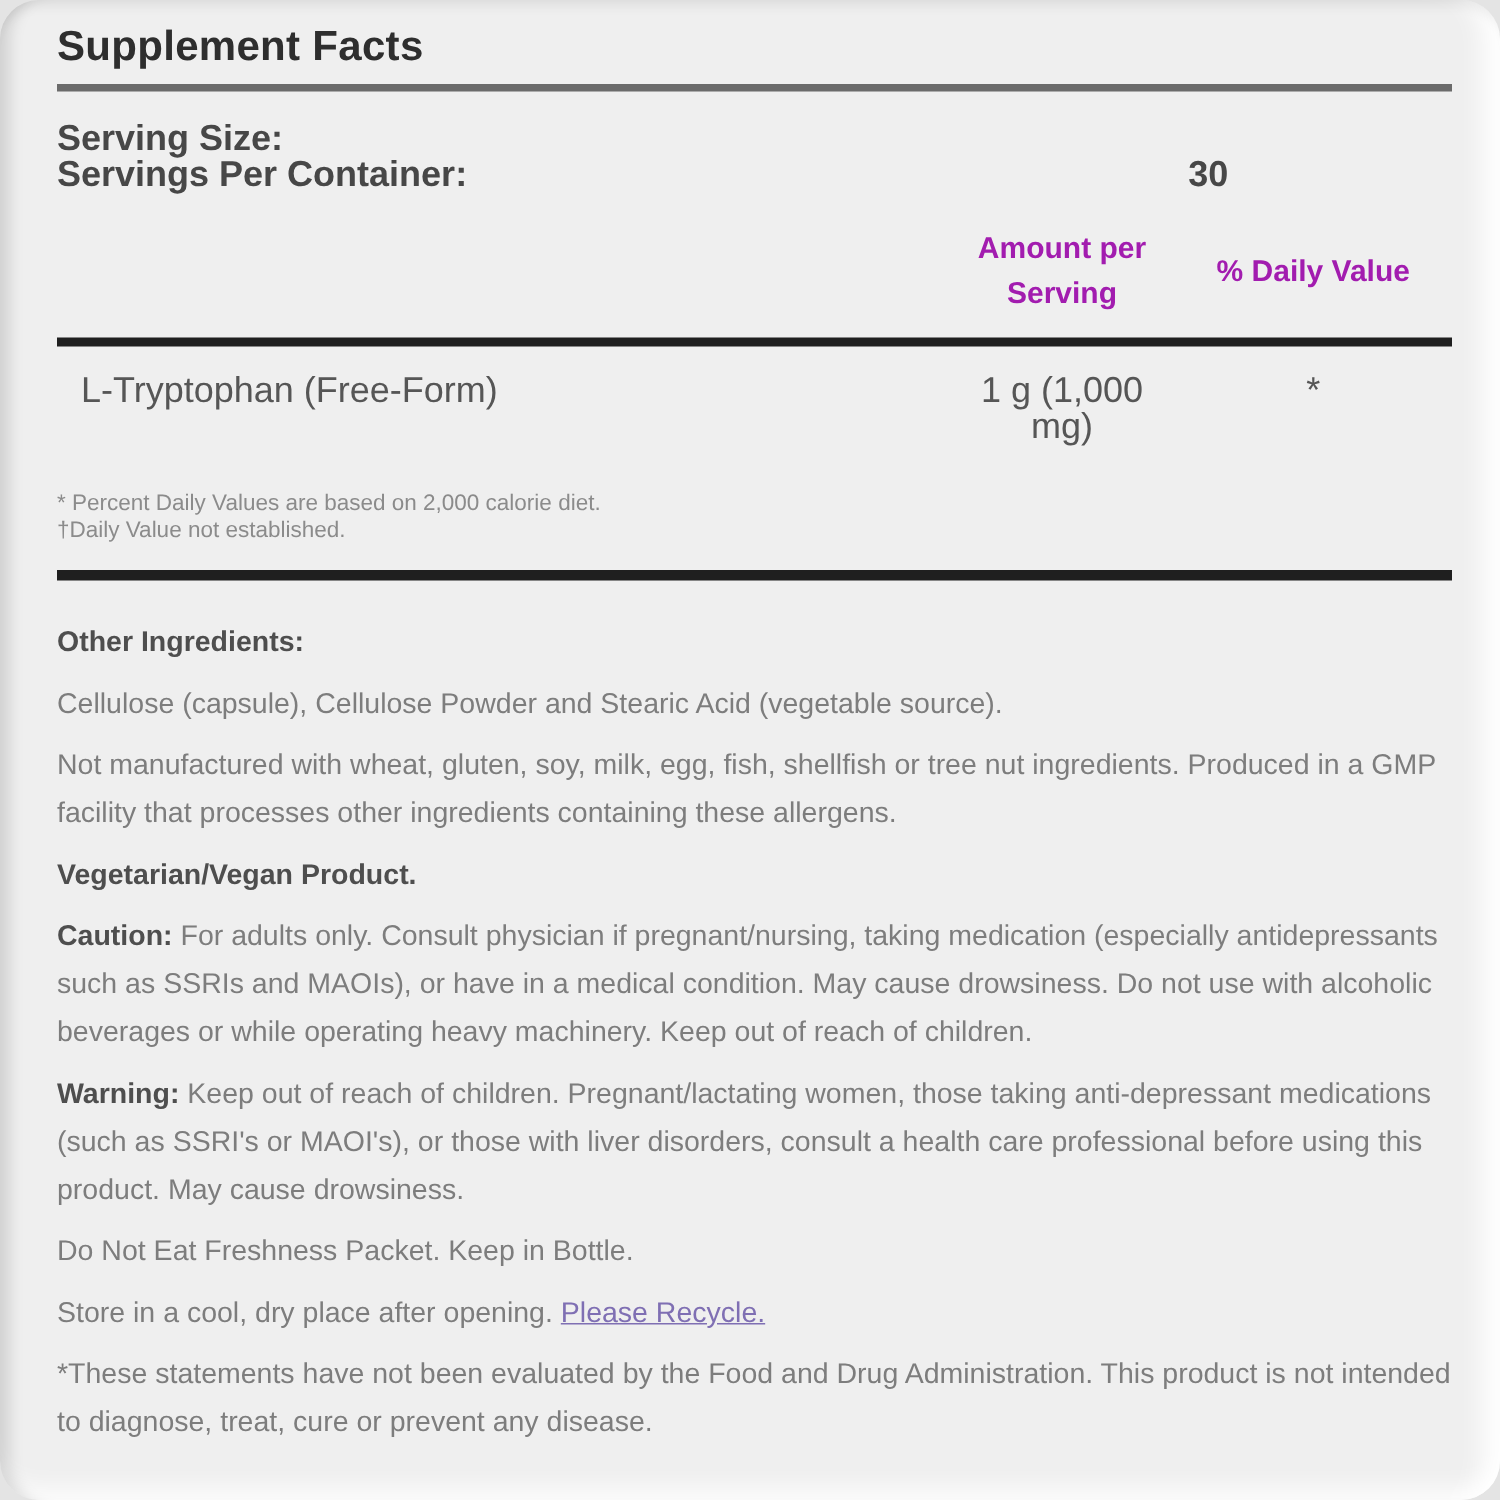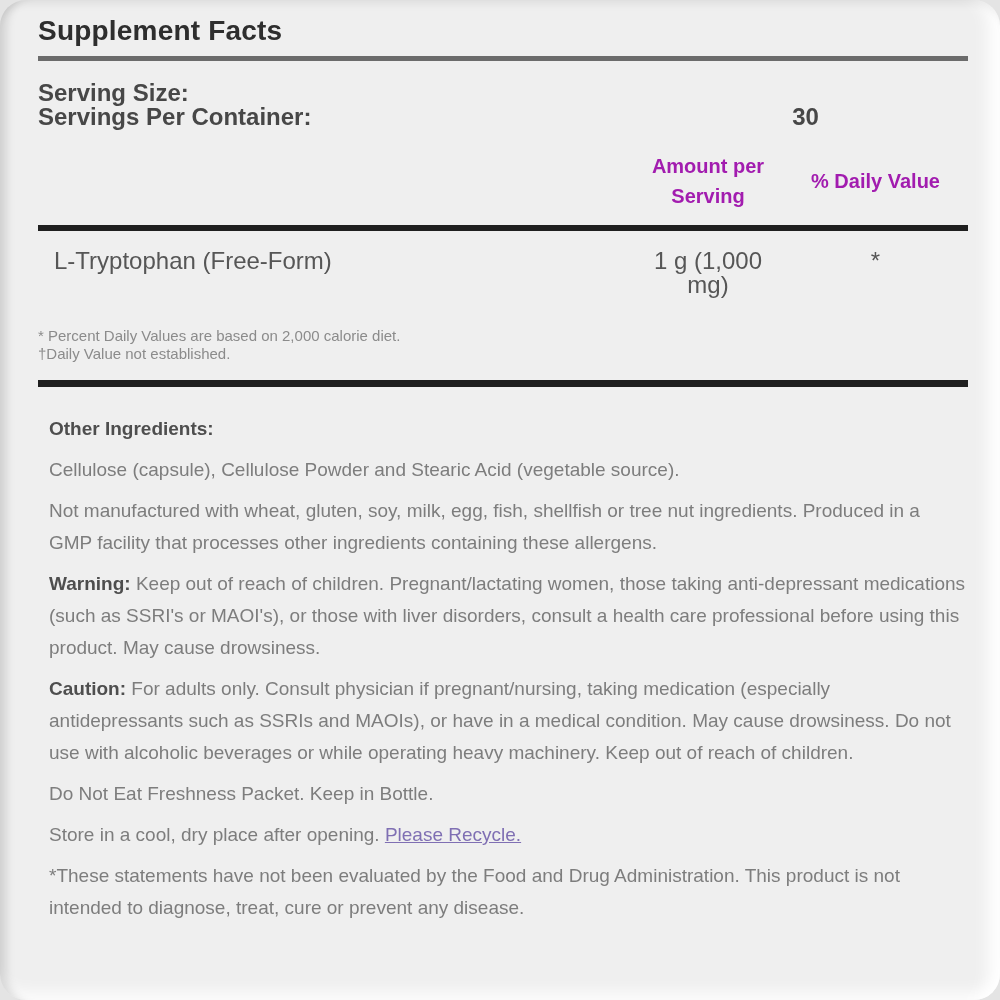--- a/index.html
+++ b/index.html
@@ -96,21 +96,21 @@
     color: #8b8b8b;
   }
   .fn-1 { margin-top: 30px; }
   .fn-2 { }
   .details-section {
     padding-top: 26px;
     font-size: 19px;
     color: #7d7d7d;
   }
   .details-section p {
-    margin: 0 0 9px 11px;
+    margin: 0 0 9px 0;
     line-height: 32px;
   }
   .bold-label {
     font-weight: bold;
     color: #4e4e4e;
   }
   .recycle-link {
     color: #7f6fb3;
     text-decoration: underline;
     cursor: pointer;
@@ -153,24 +153,25 @@
   <hr class="rule rule-black" style="margin-top:17px;height:7px">
 
   <div class="details-section">
 
     <p><span class="bold-label">Other Ingredients:</span></p>
 
     <p>Cellulose (capsule), Cellulose Powder and Stearic Acid (vegetable source).</p>
 
     <p>Not manufactured with wheat, gluten, soy, milk, egg, fish, shellfish or tree nut ingredients. Produced in a GMP facility that processes other ingredients containing these allergens.</p>
 
+    <p><span class="bold-label">Vegetarian/Vegan Product.</span></p>
+
+    <p><span class="bold-label">Caution:</span><span> For adults only. Consult physician if pregnant/nursing, taking medication (especially antidepressants such as SSRIs and MAOIs), or have in a medical condition. May cause drowsiness. Do not use with alcoholic beverages or while operating heavy machinery. Keep out of reach of children.</span></p>
 
     <p><span class="bold-label">Warning:</span><span> Keep out of reach of children. Pregnant/lactating women, those taking anti-depressant medications (such as SSRI's or MAOI's), or those with liver disorders, consult a health care professional before using this product. May cause drowsiness.</span></p>
-
-    <p><span class="bold-label">Caution:</span><span> For adults only. Consult physician if pregnant/nursing, taking medication (especially antidepressants such as SSRIs and MAOIs), or have in a medical condition. May cause drowsiness. Do not use with alcoholic beverages or while operating heavy machinery. Keep out of reach of children.</span></p>
 
     <p>Do Not Eat Freshness Packet. Keep in Bottle.</p>
 
     <p><span>Store in a cool, dry place after opening. </span><a class="recycle-link" href="#">Please Recycle.</a></p>
 
     <p>*These statements have not been evaluated by the Food and Drug Administration. This product is not intended to diagnose, treat, cure or prevent any disease.</p>
 
   </div>
 
 </div>

